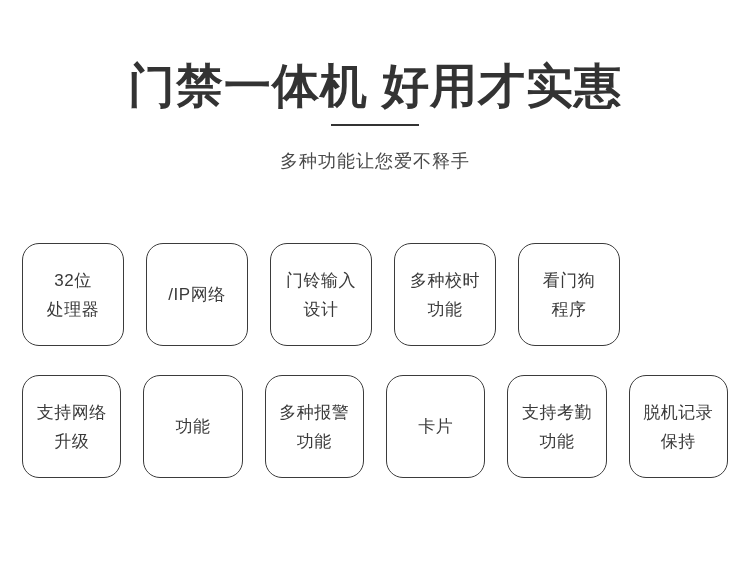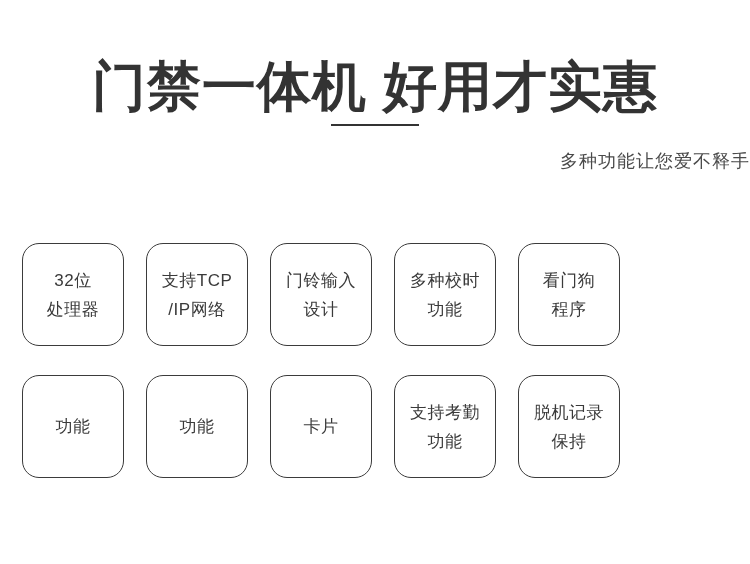--- a/index.html
+++ b/index.html
@@ -23,21 +23,21 @@
 
   
   .header {
     position: absolute;
     top: 60px;
     left: 0;
     width: 750px;
     text-align: center;
   }
   .page-title {
-    font-size: 54px;
+    font-size: 47px;
     font-weight: bold;
     color: #333333;
     letter-spacing: 1px;
     line-height: 52px;
     margin: 0;
     white-space: nowrap;
   }
   .title-divider-wrap {
     width: 750px;
     text-align: center;
@@ -53,21 +53,20 @@
   }
   .page-subtitle {
     font-size: 18px;
     font-weight: normal;
     color: #4a4a4a;
     letter-spacing: 1px;
     line-height: 26px;
     margin: 0;
     margin-top: 22px;
     white-space: nowrap;
-    text-align: right;
   }
 
   
   .feature-grid {
     position: absolute;
     top: 243px;
     left: 22px;
     width: 706px;
     display: flex;
     flex-direction: column;
@@ -115,42 +114,46 @@
   </div>
 
   <div class="feature-grid">
 
     <div class="feature-row">
       <div class="feature-card">
         <span class="feature-line">32位</span>
         <span class="feature-line">处理器</span>
       </div>
       <div class="feature-card">
-        <span class="feature-line">支持TCP</span>
         <span class="feature-line">/IP网络</span>
       </div>
       <div class="feature-card">
         <span class="feature-line">门铃输入</span>
         <span class="feature-line">设计</span>
       </div>
       <div class="feature-card">
         <span class="feature-line">多种校时</span>
         <span class="feature-line">功能</span>
       </div>
       <div class="feature-card">
         <span class="feature-line">看门狗</span>
         <span class="feature-line">程序</span>
       </div>
     </div>
 
     <div class="feature-row">
       <div class="feature-card">
+        <span class="feature-line">支持网络</span>
+        <span class="feature-line">升级</span>
+      </div>
+      <div class="feature-card">
         <span class="feature-line">功能</span>
       </div>
       <div class="feature-card">
+        <span class="feature-line">多种报警</span>
         <span class="feature-line">功能</span>
       </div>
       <div class="feature-card">
         <span class="feature-line">卡片</span>
       </div>
       <div class="feature-card">
         <span class="feature-line">支持考勤</span>
         <span class="feature-line">功能</span>
       </div>
       <div class="feature-card">

